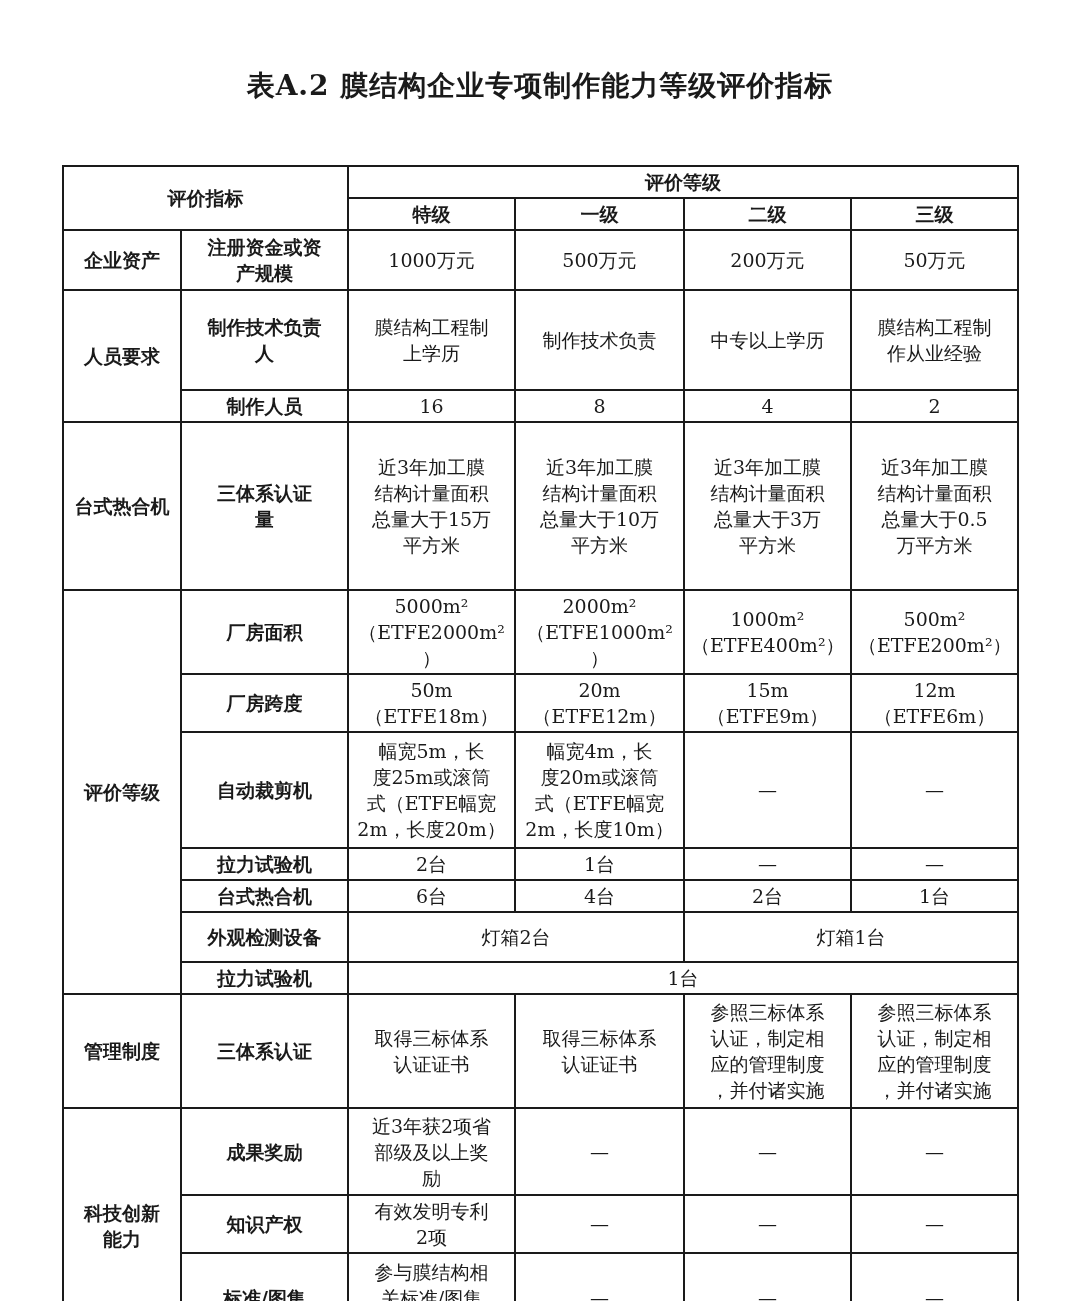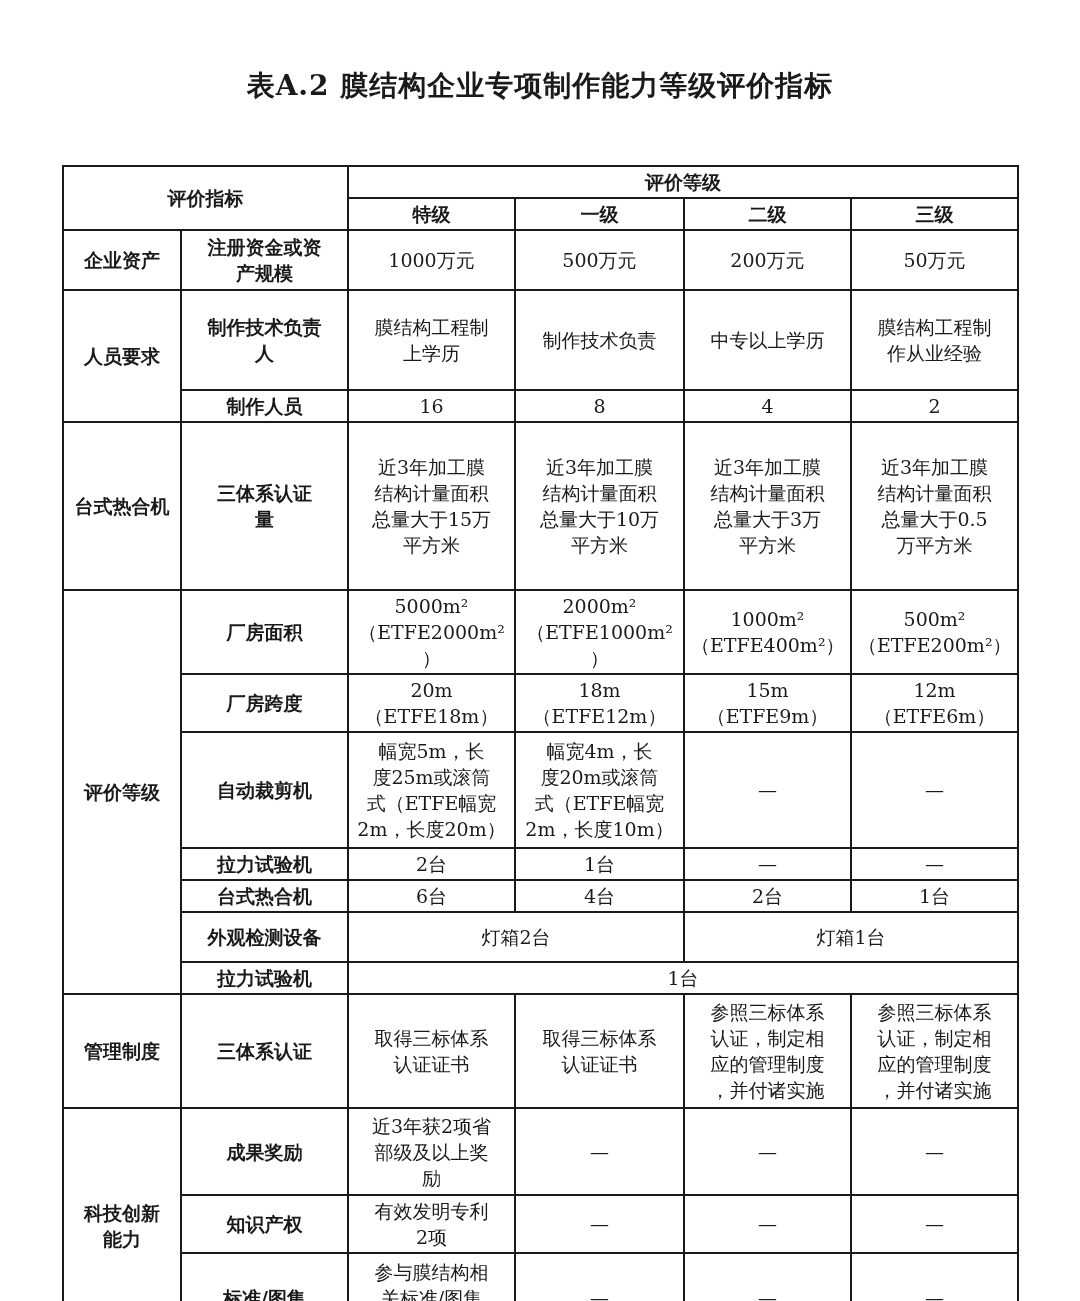--- a/index.html
+++ b/index.html
@@ -136,23 +136,23 @@
       <td>2000m²
 （ETFE1000m²
 ）</td>
       <td>1000m²
 （ETFE400m²）</td>
       <td>500m²
 （ETFE200m²）</td>
     </tr>
     <tr style="height:48px">
       <td class="lbl">厂房跨度</td>
+      <td>50m
+（ETFE18m）</td>
       <td>20m
-（ETFE18m）</td>
-      <td>18m
 （ETFE12m）</td>
       <td>15m
 （ETFE9m）</td>
       <td>12m
 （ETFE6m）</td>
     </tr>
     <tr style="height:116px">
       <td class="lbl">自动裁剪机</td>
       <td>幅宽5m，长
 度25m或滚筒

